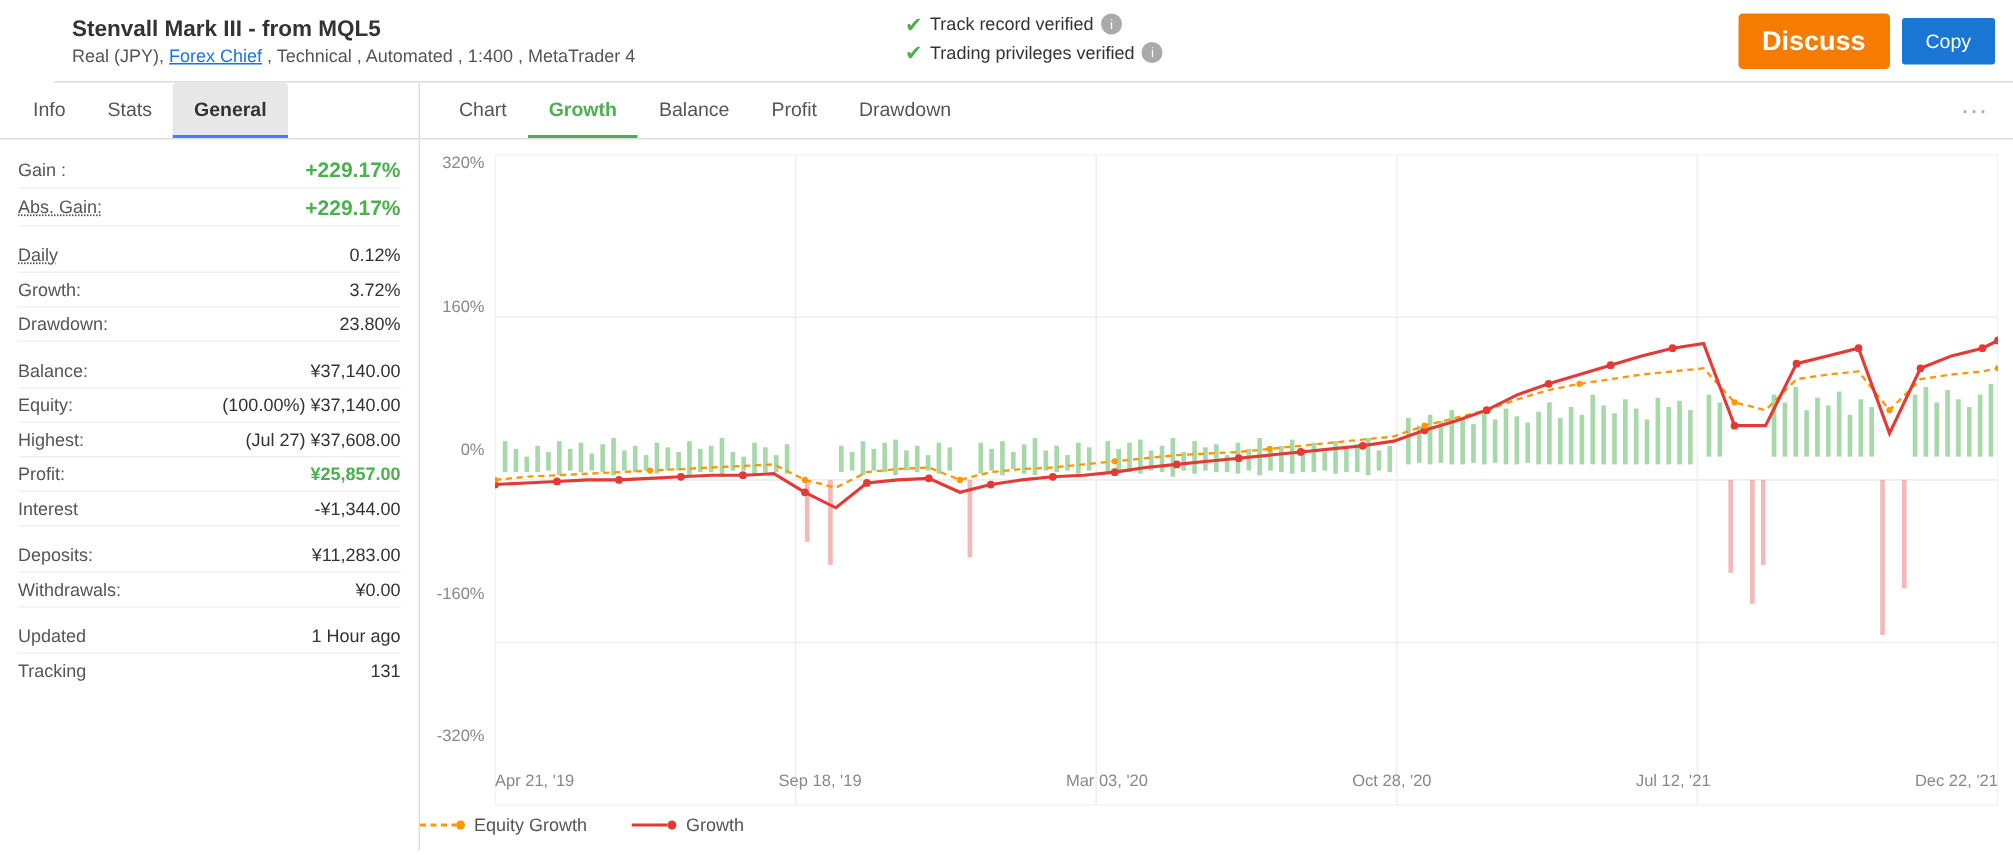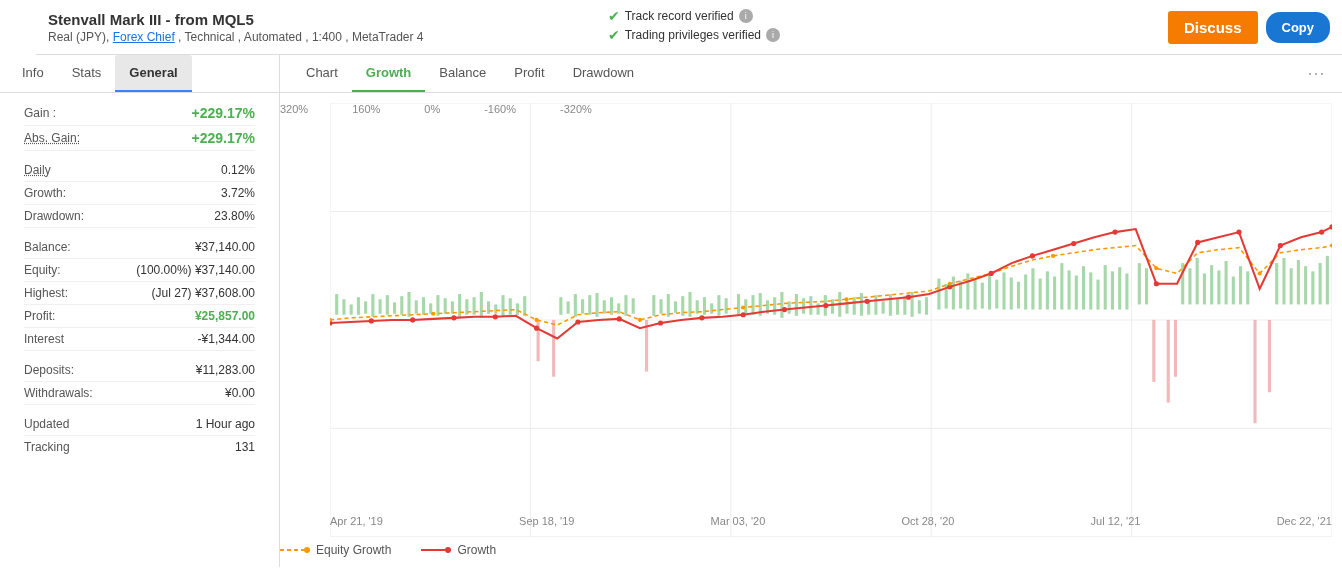--- a/index.html
+++ b/index.html
@@ -15,50 +15,50 @@
     }
     .header-left { flex: 1; }
     .header-title { font-size: 15px; font-weight: bold; color: #333; }
     .header-subtitle { font-size: 12px; color: #555; margin-top: 2px; }
     .header-subtitle a { color: #1a73e8; text-decoration: underline; }
     .header-center { flex: 1; text-align: center; }
     .verified-item { display: flex; align-items: center; gap: 5px; margin-bottom: 3px; font-size: 12px; color: #333; }
     .check-icon { color: #4caf50; font-size: 14px; }
     .info-circle { display: inline-block; width: 14px; height: 14px; border-radius: 50%; background: #aaa; color: #fff; font-size: 9px; text-align: center; line-height: 14px; cursor: pointer; }
     .header-right { display: flex; gap: 8px; align-items: center; }
-    .btn-discuss { background: #f57c00; color: #fff; border: none; padding: 8px 16px; border-radius: 3px; cursor: pointer; font-size: 15px; font-weight: bold; }
-    .btn-copy { background: #1976d2; color: #fff; border: none; padding: 8px 16px; border-radius: 14px; cursor: pointer; font-size: 13px; font-weight: bold; }
+    .btn-discuss { background: #f57c00; color: #fff; border: none; padding: 8px 16px; border-radius: 3px; cursor: pointer; font-size: 18px; font-weight: bold; }
+    .btn-copy { background: #1976d2; color: #fff; border: none; padding: 8px 16px; border-radius: 2px; cursor: pointer; font-size: 13px; font-weight: normal; }
     
     .main { display: flex; height: calc(570px - 58px); }
     
     .left-panel { width: 280px; border-right: 1px solid #ddd; overflow-y: auto; }
     .tabs { display: flex; border-bottom: 1px solid #ddd; padding: 0 8px; }
     .tab { padding: 10px 14px; cursor: pointer; font-size: 13px; color: #555; border-bottom: 2px solid transparent; }
     .tab.active { color: #333; font-weight: bold; border-bottom: 2px solid #3b82f6; background: #e8e8e8; border-radius: 3px 3px 0 0; }
     
-    .stats-panel { padding: 8px 24px; }
+    .stats-panel { padding: 8px 12px; }
     .stat-row { display: flex; justify-content: space-between; align-items: center; padding: 4px 0; border-bottom: 1px solid #f0f0f0; }
     .stat-row:last-child { border-bottom: none; }
     .stat-label { color: #555; font-size: 12px; }
     .stat-label.dotted { text-decoration: underline dotted; }
     .stat-value { font-size: 12px; color: #333; text-align: right; }
     .stat-value.green { color: #4caf50; font-weight: bold; font-size: 14px; margin-left: 16px; }
     .stat-value.green-normal { color: #4caf50; font-weight: bold; }
     .spacer { height: 8px; }
     
     .right-panel { flex: 1; display: flex; flex-direction: column; }
     .chart-tabs { display: flex; align-items: center; border-bottom: 1px solid #ddd; padding: 0 12px; }
     .chart-tab { padding: 10px 14px; cursor: pointer; font-size: 13px; color: #555; border-bottom: 2px solid transparent; }
     .chart-tab.active { color: #4caf50; border-bottom: 2px solid #4caf50; font-weight: bold; }
     .chart-tab-spacer { flex: 1; }
     .more-icon { color: #aaa; font-size: 18px; cursor: pointer; padding: 5px; }
     
     .chart-area { flex: 1; position: relative; padding: 10px 0 40px 50px; overflow: hidden; }
     
-    .y-axis { position: absolute; left: 0; top: 10px; bottom: 70px; width: 48px; display: flex; justify-content: space-between; padding-right: 5px; gap: 44px; }
+    .y-axis { position: absolute; left: 0; top: 10px; bottom: 70px; width: 48px; display: flex; flex-direction: column; justify-content: space-between; align-items: flex-end; padding-right: 5px; gap: 44px; }
     .y-label { font-size: 11px; color: #888; }
     
     .x-axis { position: absolute; bottom: 40px; left: 50px; right: 10px; display: flex; justify-content: space-between; }
     .x-label { font-size: 11px; color: #888; }
     
     .chart-svg { position: absolute; left: 50px; top: 10px; right: 10px; bottom: 70px; }
     
     .legend { position: absolute; bottom: 10px; left: 0; right: 0; display: flex; justify-content: flex-start; gap: 30px; }
     .legend-item { display: flex; align-items: center; gap: 6px; font-size: 12px; color: #555; }
     

